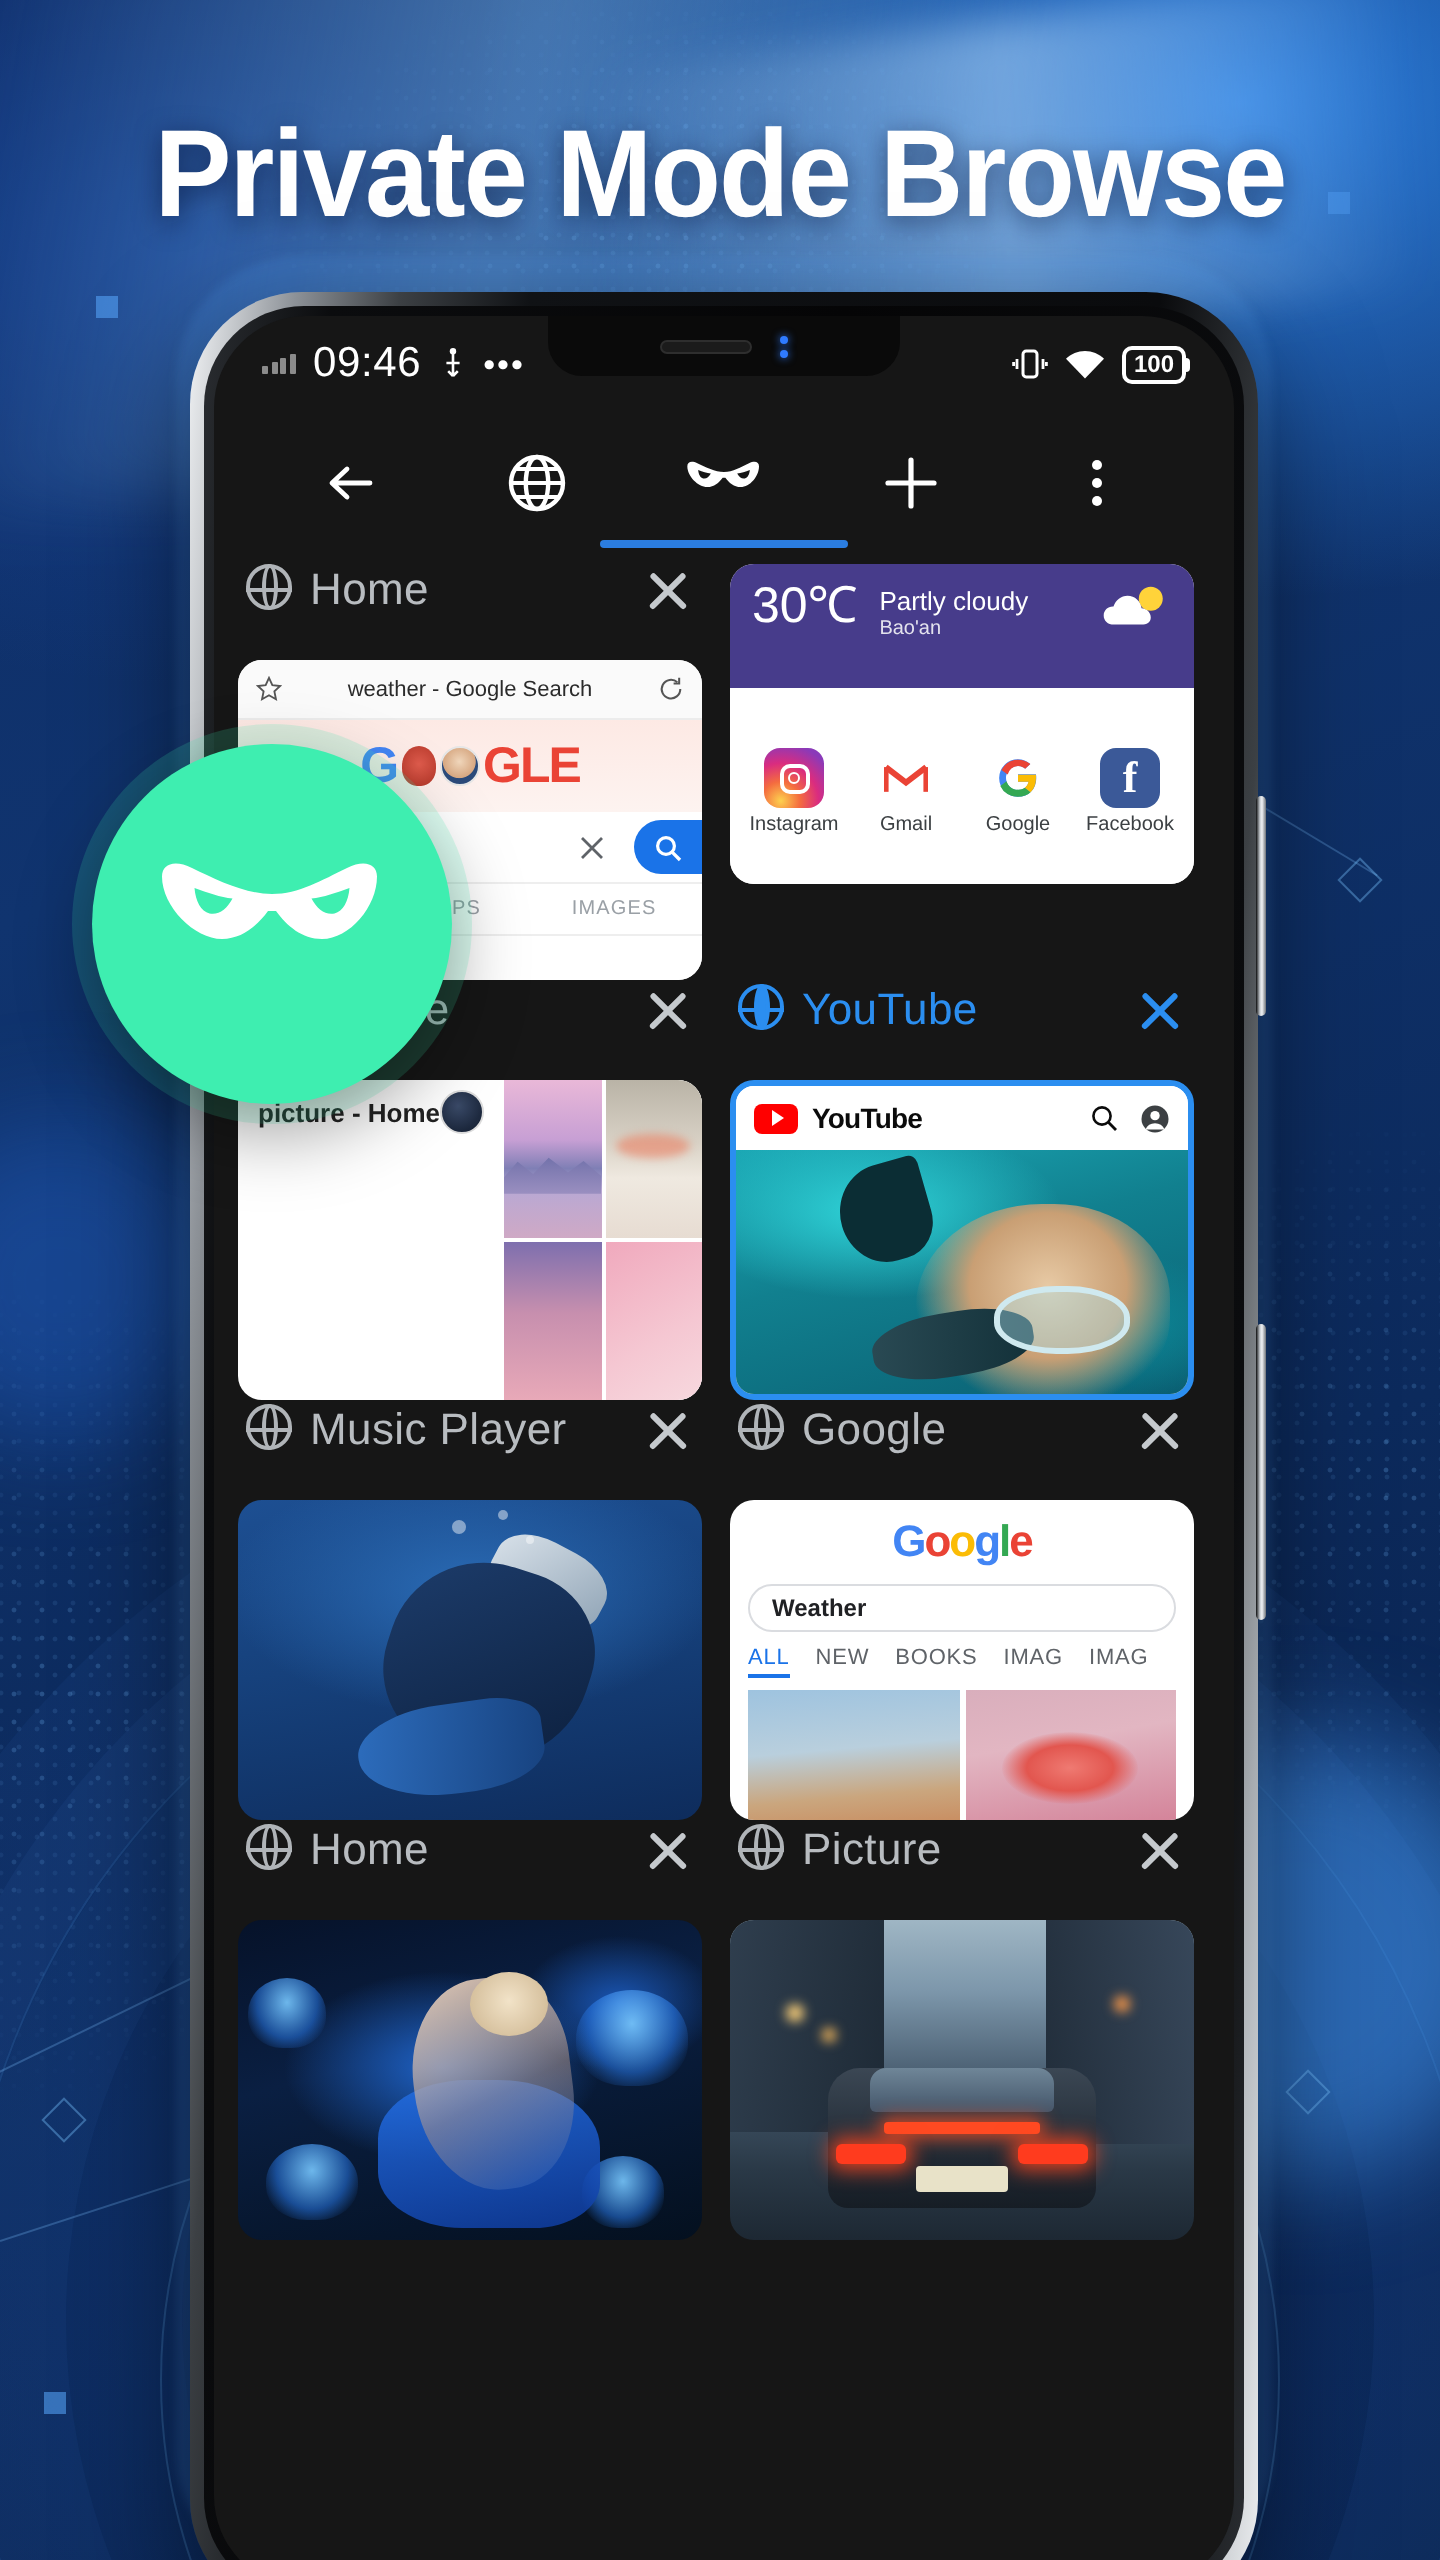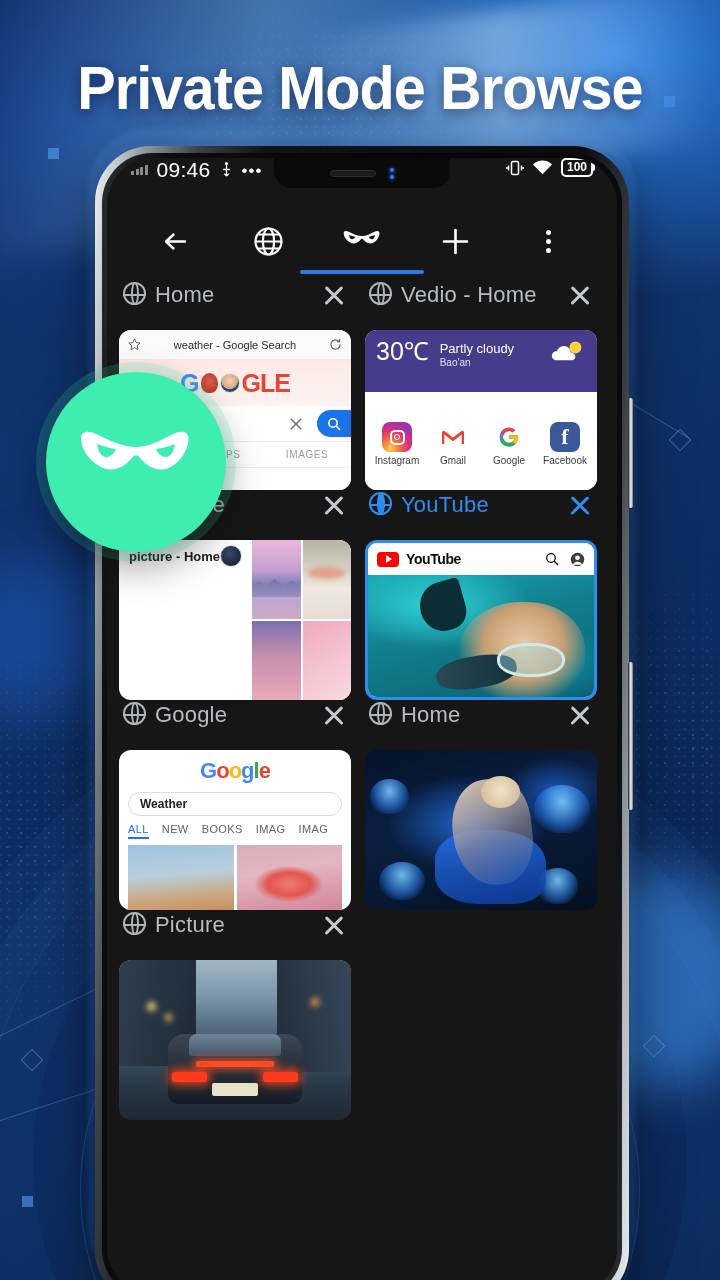--- a/index.html
+++ b/index.html
@@ -75,21 +75,21 @@
     padding:5px; }
   .screen { width:100%; height:100%; border-radius:46px; background:#161616;
     overflow:hidden; position:relative; }
 
   .side-btn { position:absolute; right:-4px; width:5px; border-radius:3px;
     background:linear-gradient(90deg,#0a0b0c,#c9ced3 40%,#f0f2f4 60%,#6d7278); }
   .sb1 { top:252px; height:110px; }
   .sb2 { top:516px; height:148px; }
 
   
-  .statusbar { height:48px; display:flex; align-items:flex-start; padding:0 24px;
+  .statusbar { height:48px; display:flex; align-items:center; padding:0 24px;
     position:relative; color:#fff; }
   .sb-left { display:flex; align-items:center; gap:9px; z-index:3; }
   .sig { display:flex; align-items:flex-end; gap:1.5px; }
   .sig i { width:3px; background:#8b8b8b; border-radius:.5px; display:block; }
   .sig i:nth-child(1){height:4px} .sig i:nth-child(2){height:6px}
   .sig i:nth-child(3){height:8px} .sig i:nth-child(4){height:10px}
   .clock { font-size:21px; font-weight:400; letter-spacing:.3px; }
   .sb-dots { font-size:17px; color:#fff; letter-spacing:1px; line-height:1; }
   .notch { position:absolute; left:50%; top:0; transform:translateX(-50%);
     width:176px; height:30px; background:#0a0a0a;
@@ -432,25 +432,20 @@
                 <span>OKS</span>
                 <span>MAPS</span>
                 <span>IMAGES</span>
               </div>
               <div class="t1-rest"></div>
             </div>
           </div>
         </div>
 
         <div class="tabcell">
-          <div class="tabhead">
-            <span class="globe"></span>
-            <span class="tabtitle">Vedio - Home</span>
-            <span class="closex"></span>
-          </div>
           <div class="thumb">
             <div style="height:100%;display:flex;flex-direction:column">
               <div class="t2-top">
                 <span class="t2-temp">30℃</span>
                 <span class="t2-cond">
                   <b>Partly cloudy</b>
                   <span>Bao'an</span>
                 </span>
                 <svg class="t2-sun" viewBox="0 0 40 26">
                   <circle cx="28" cy="8" r="6.5" fill="#ffd33a"></circle>
@@ -546,20 +541,35 @@
               <div class="yt-img">
                 <span class="yt-fin"></span>
                 <span class="yt-diver"></span>
                 <span class="yt-arm"></span>
                 <span class="yt-mask"></span>
               </div>
             </div>
           </div>
         </div>
 
+        <div class="tabcell">
+          <div class="tabhead">
+            <span class="globe"></span>
+            <span class="tabtitle">Music Player</span>
+            <span class="closex"></span>
+          </div>
+          <div class="thumb t5">
+            <span class="tank"></span>
+            <span class="body"></span>
+            <span class="leg"></span>
+            <span class="bubble" style="left:46%;top:6%;width:7px;height:7px"></span>
+            <span class="bubble" style="left:56%;top:3%;width:5px;height:5px"></span>
+            <span class="bubble" style="left:62%;top:11%;width:4px;height:4px"></span>
+          </div>
+        </div>
 
         <div class="tabcell">
           <div class="tabhead">
             <span class="globe"></span>
             <span class="tabtitle">Google</span>
             <span class="closex"></span>
           </div>
           <div class="thumb">
             <div class="g-wrap">
               <div class="g-logo">

